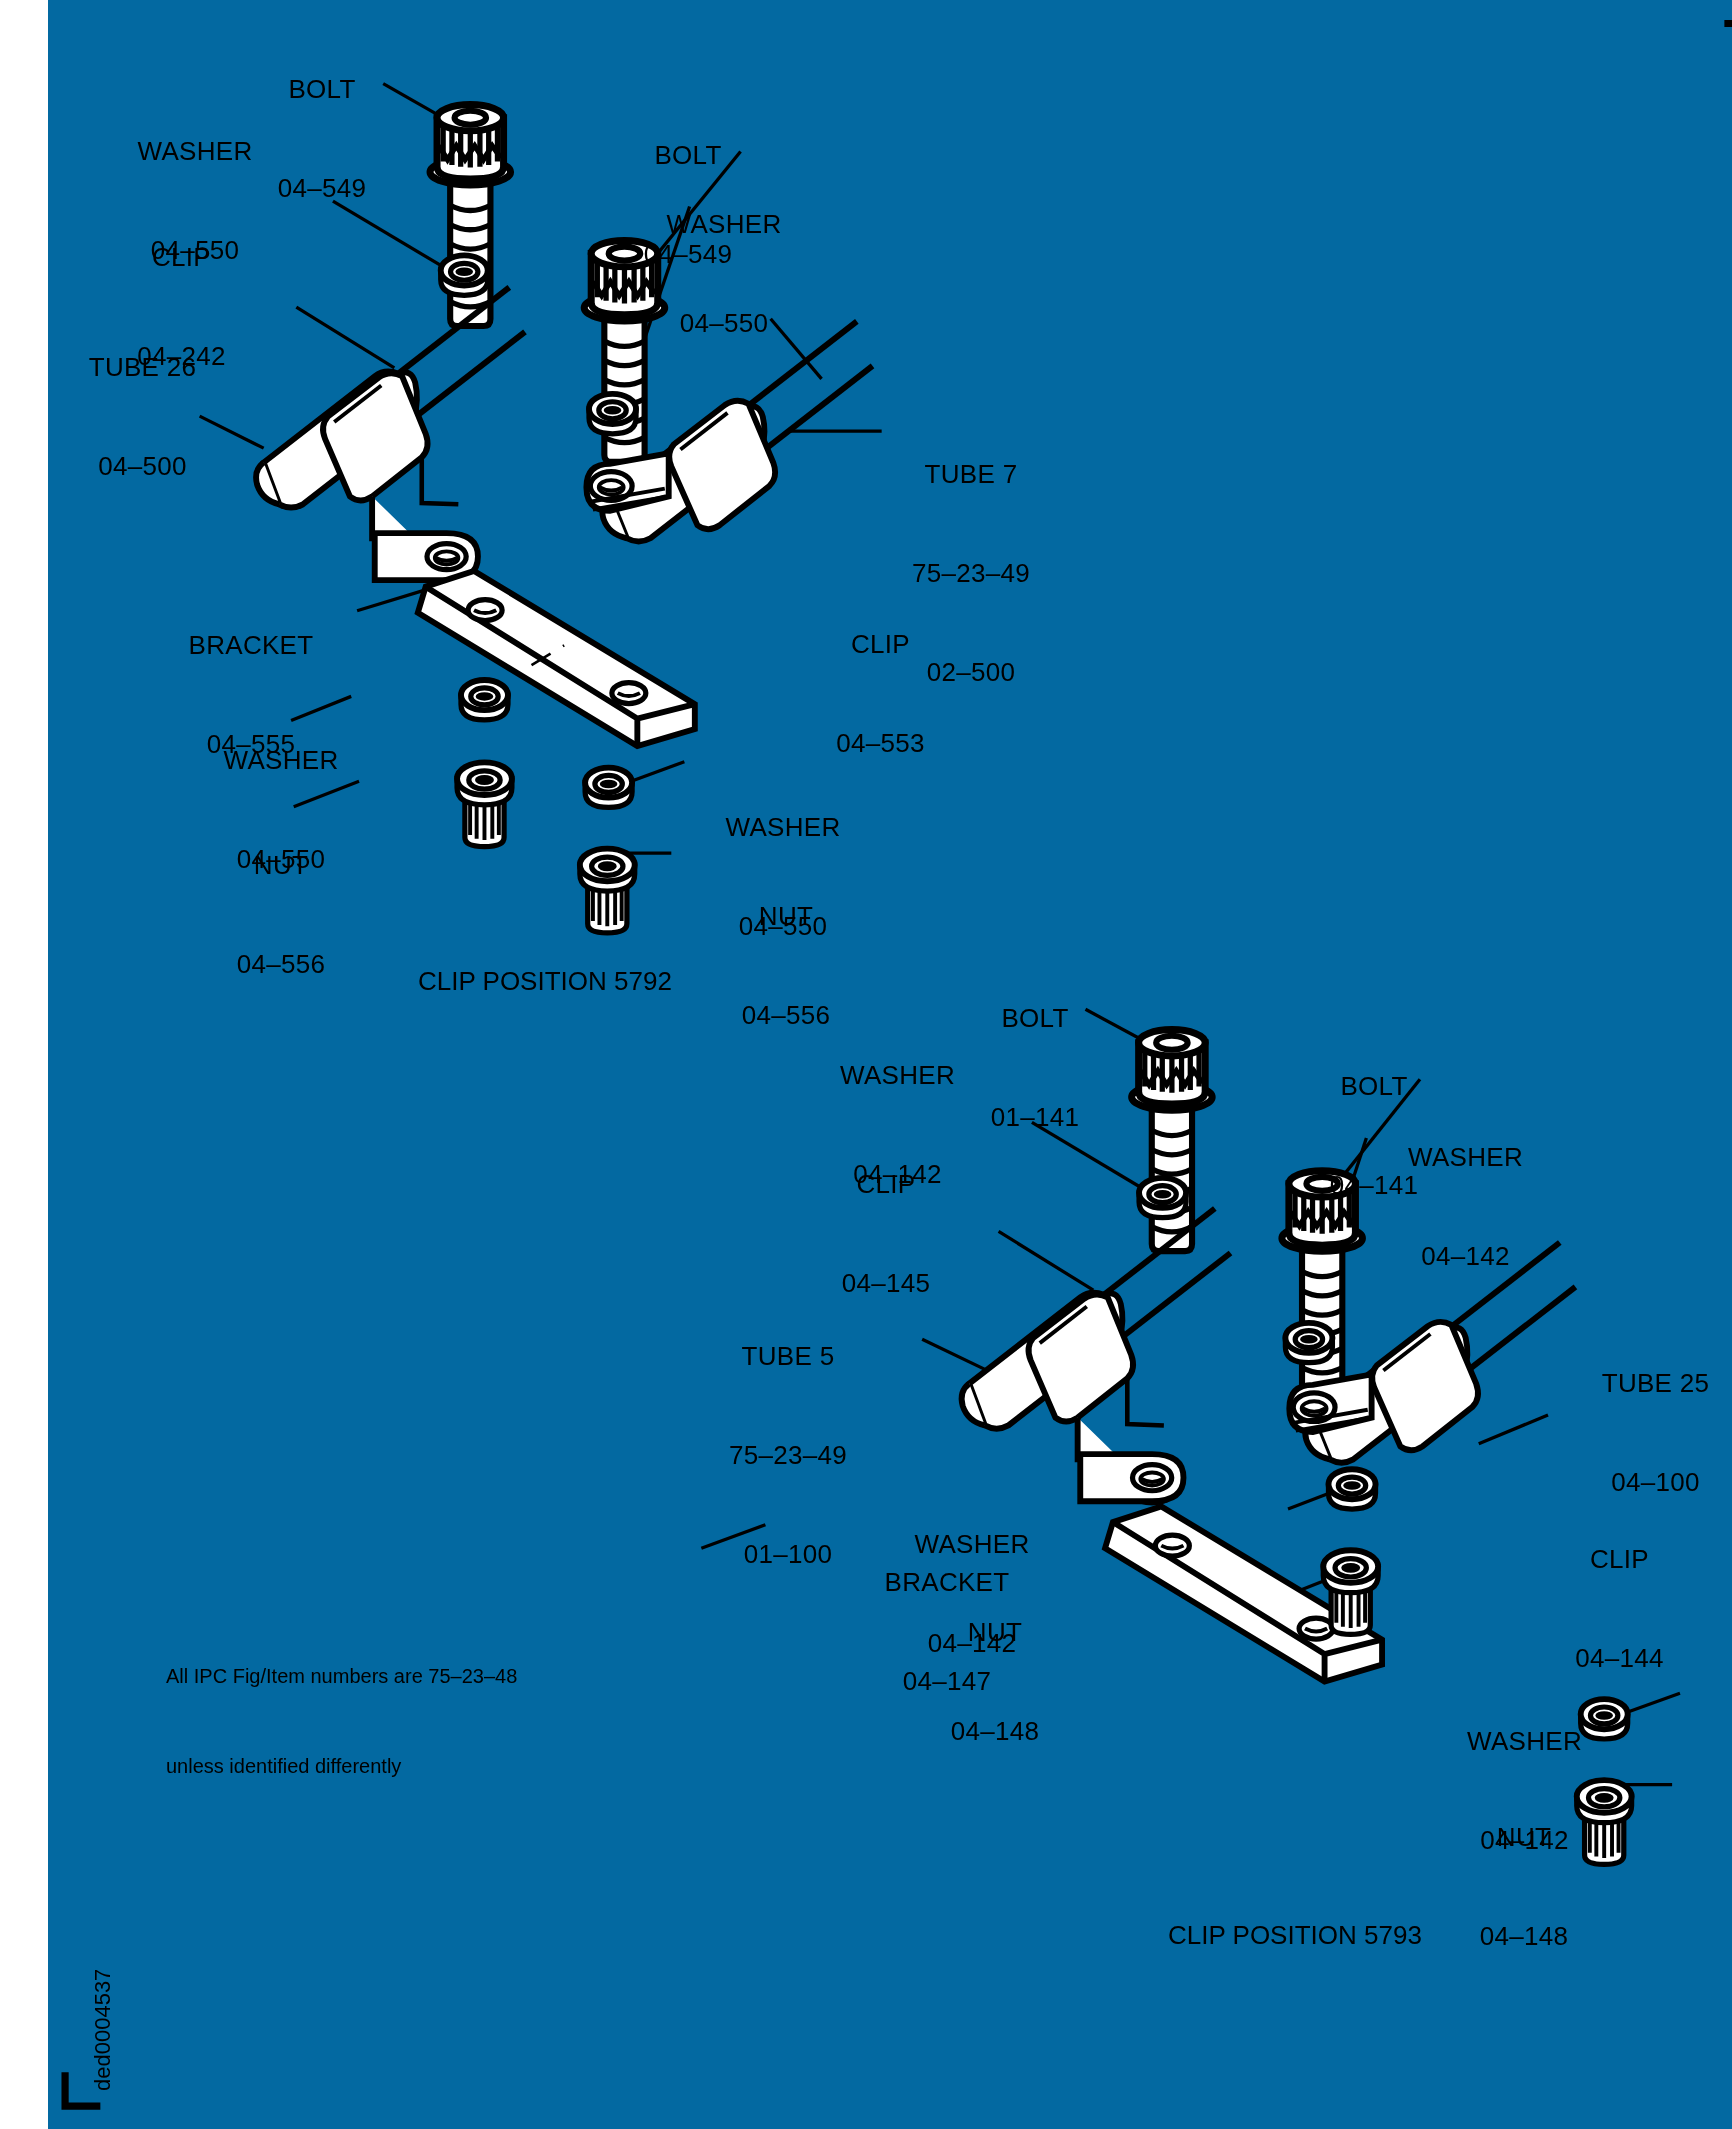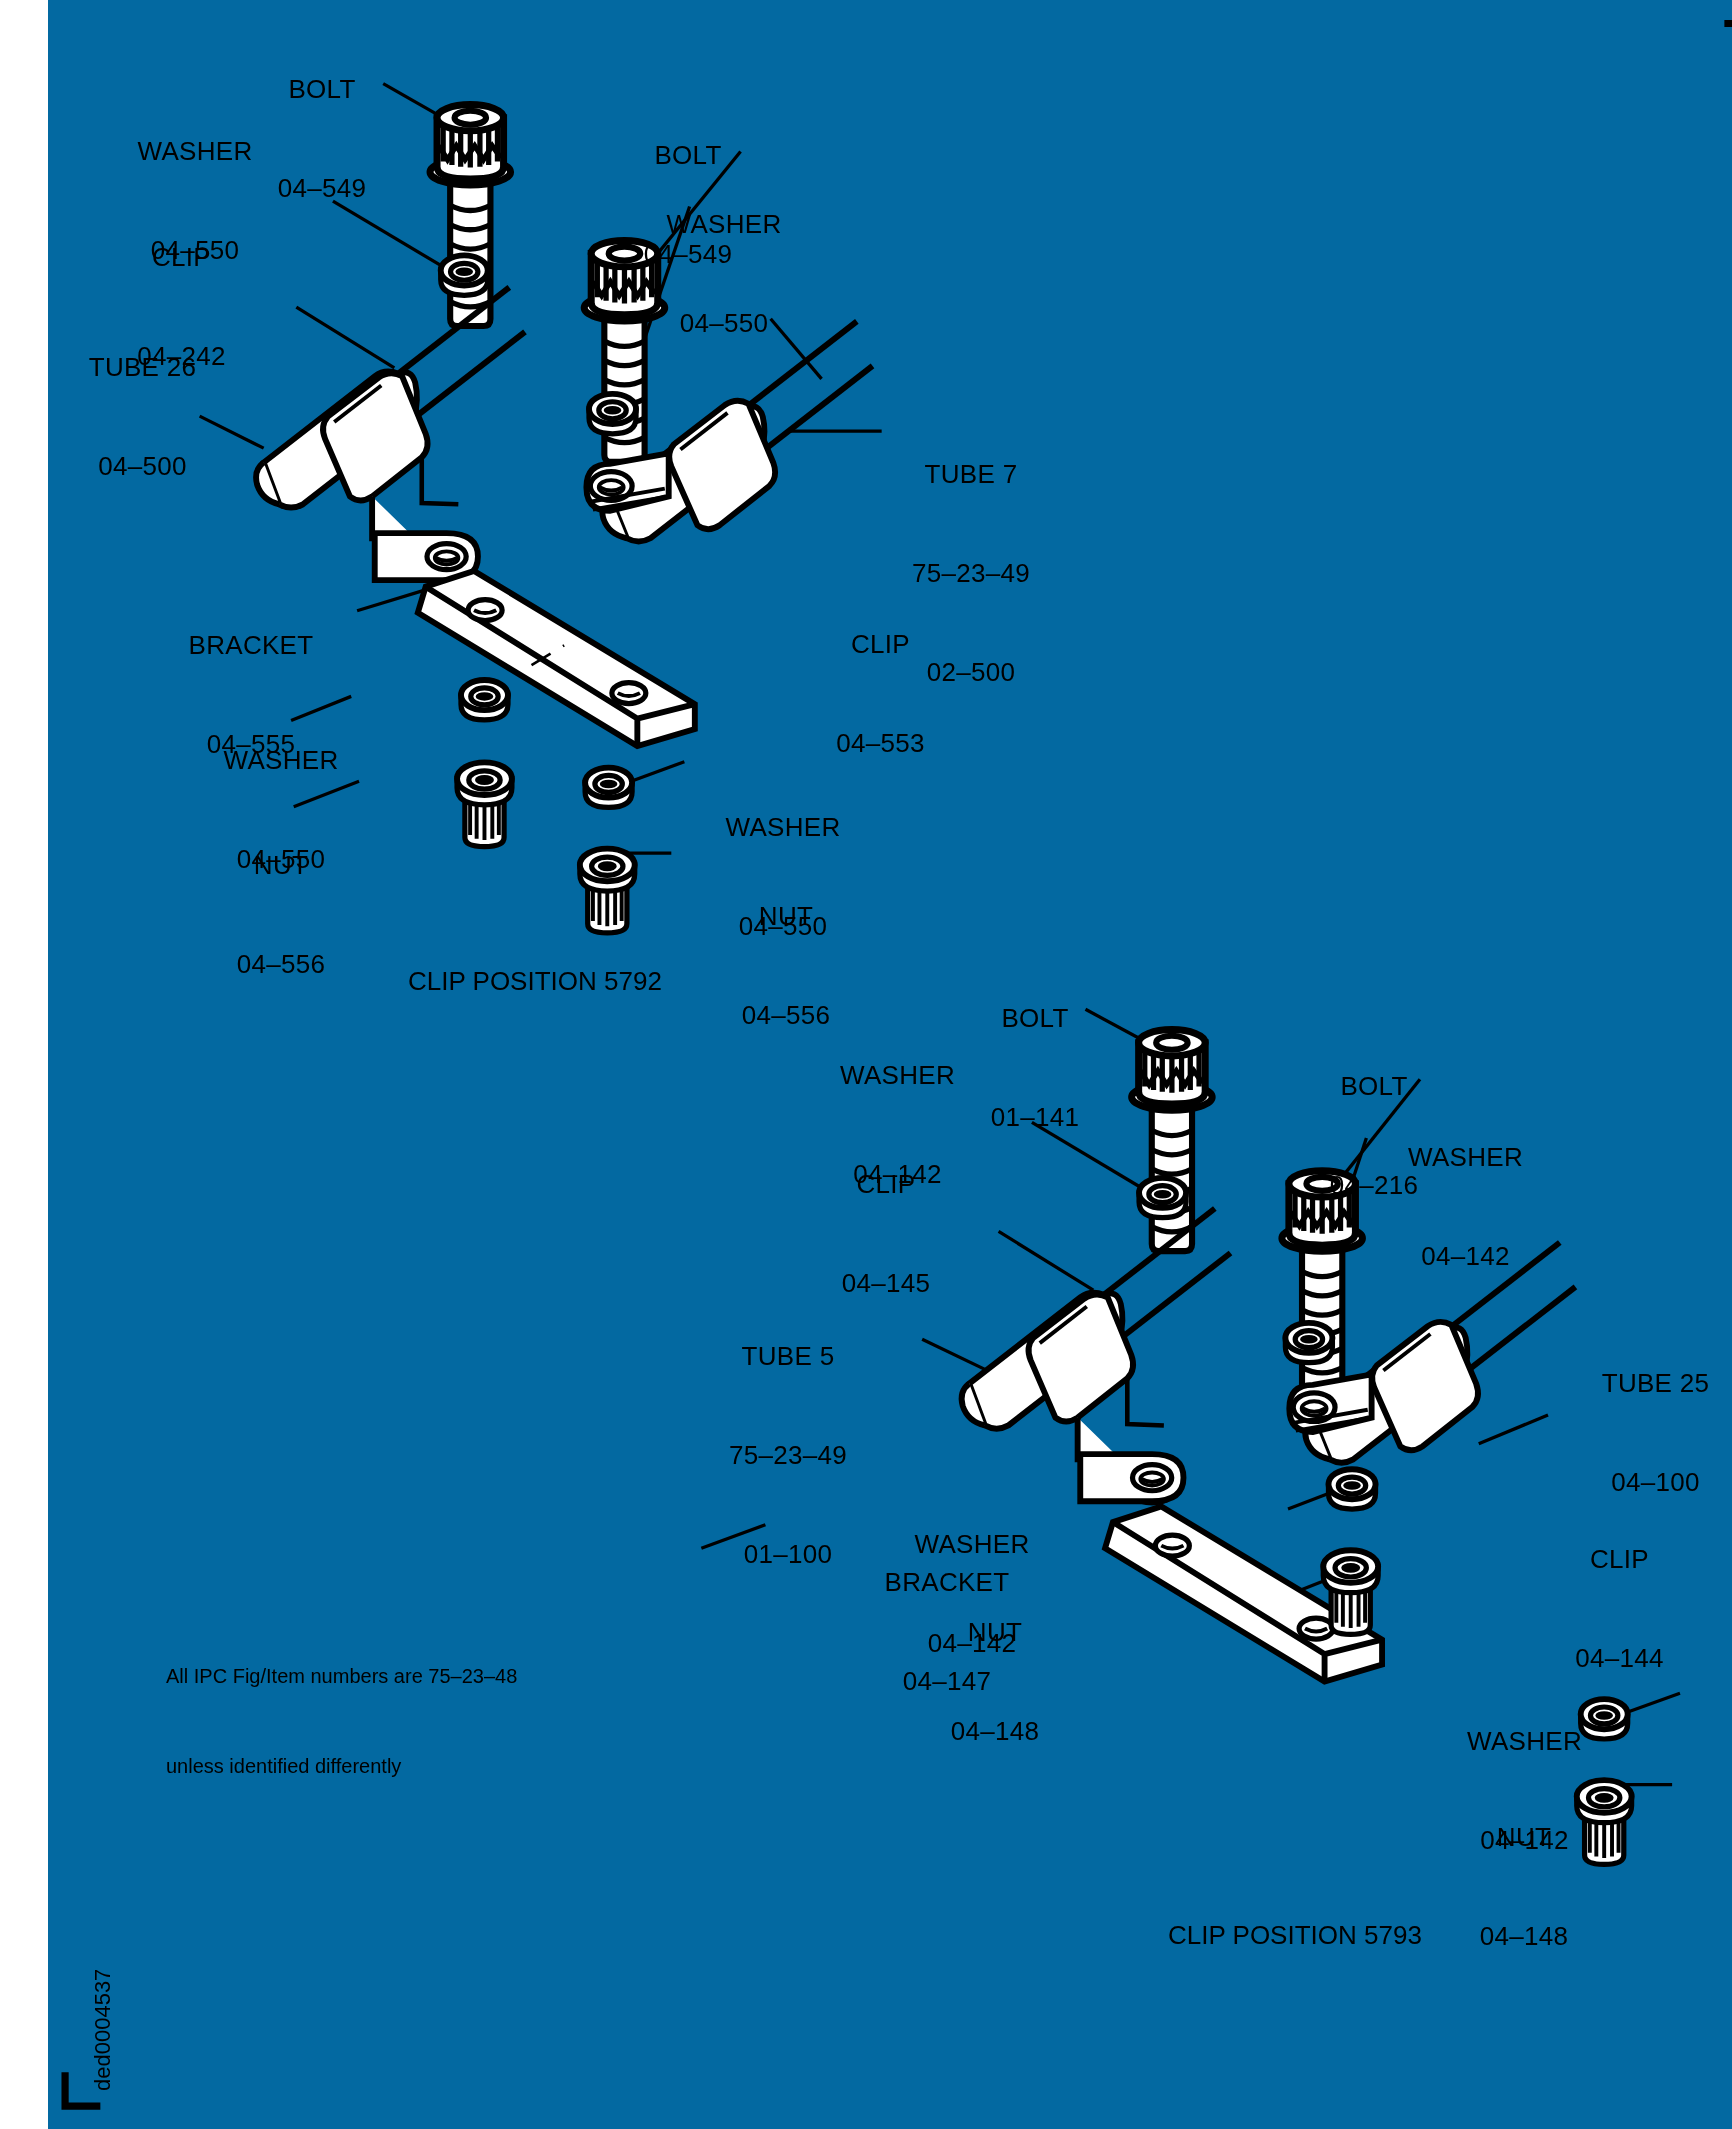--- a/index.html
+++ b/index.html
@@ -289,21 +289,21 @@
   <div class="lbl ctr" style="left:647px;top:745px;width:176px;">
     <div>WASHER</div>
     <div>04–550</div>
   </div>
 
   <div class="lbl ctr" style="left:653px;top:834px;width:170px;">
     <div>NUT</div>
     <div>04–556</div>
   </div>
 
-  <div class="cap" style="left:360px;top:966px;">CLIP POSITION 5792</div>
+  <div class="cap" style="left:370px;top:966px;">CLIP POSITION 5792</div>
 
   <div class="lbl ctr" style="left:902px;top:936px;width:170px;">
     <div>BOLT</div>
     <div>01–141</div>
   </div>
 
   <div class="lbl ctr" style="left:758px;top:993px;width:183px;">
     <div>WASHER</div>
     <div>04–142</div>
   </div>
@@ -314,21 +314,21 @@
   </div>
 
   <div class="lbl ctr" style="left:642px;top:1274px;width:196px;">
     <div>TUBE 5</div>
     <div>75–23–49</div>
     <div>01–100</div>
   </div>
 
   <div class="lbl ctr" style="left:1241px;top:1004px;width:170px;">
     <div>BOLT</div>
-    <div>04–216</div>
+    <div>04–141</div>
   </div>
 
   <div class="lbl ctr" style="left:1326px;top:1075px;width:183px;">
     <div>WASHER</div>
     <div>04–142</div>
   </div>
 
   <div class="lbl ctr" style="left:1516px;top:1301px;width:183px;">
     <div>TUBE 25</div>
     <div>04–100</div>

